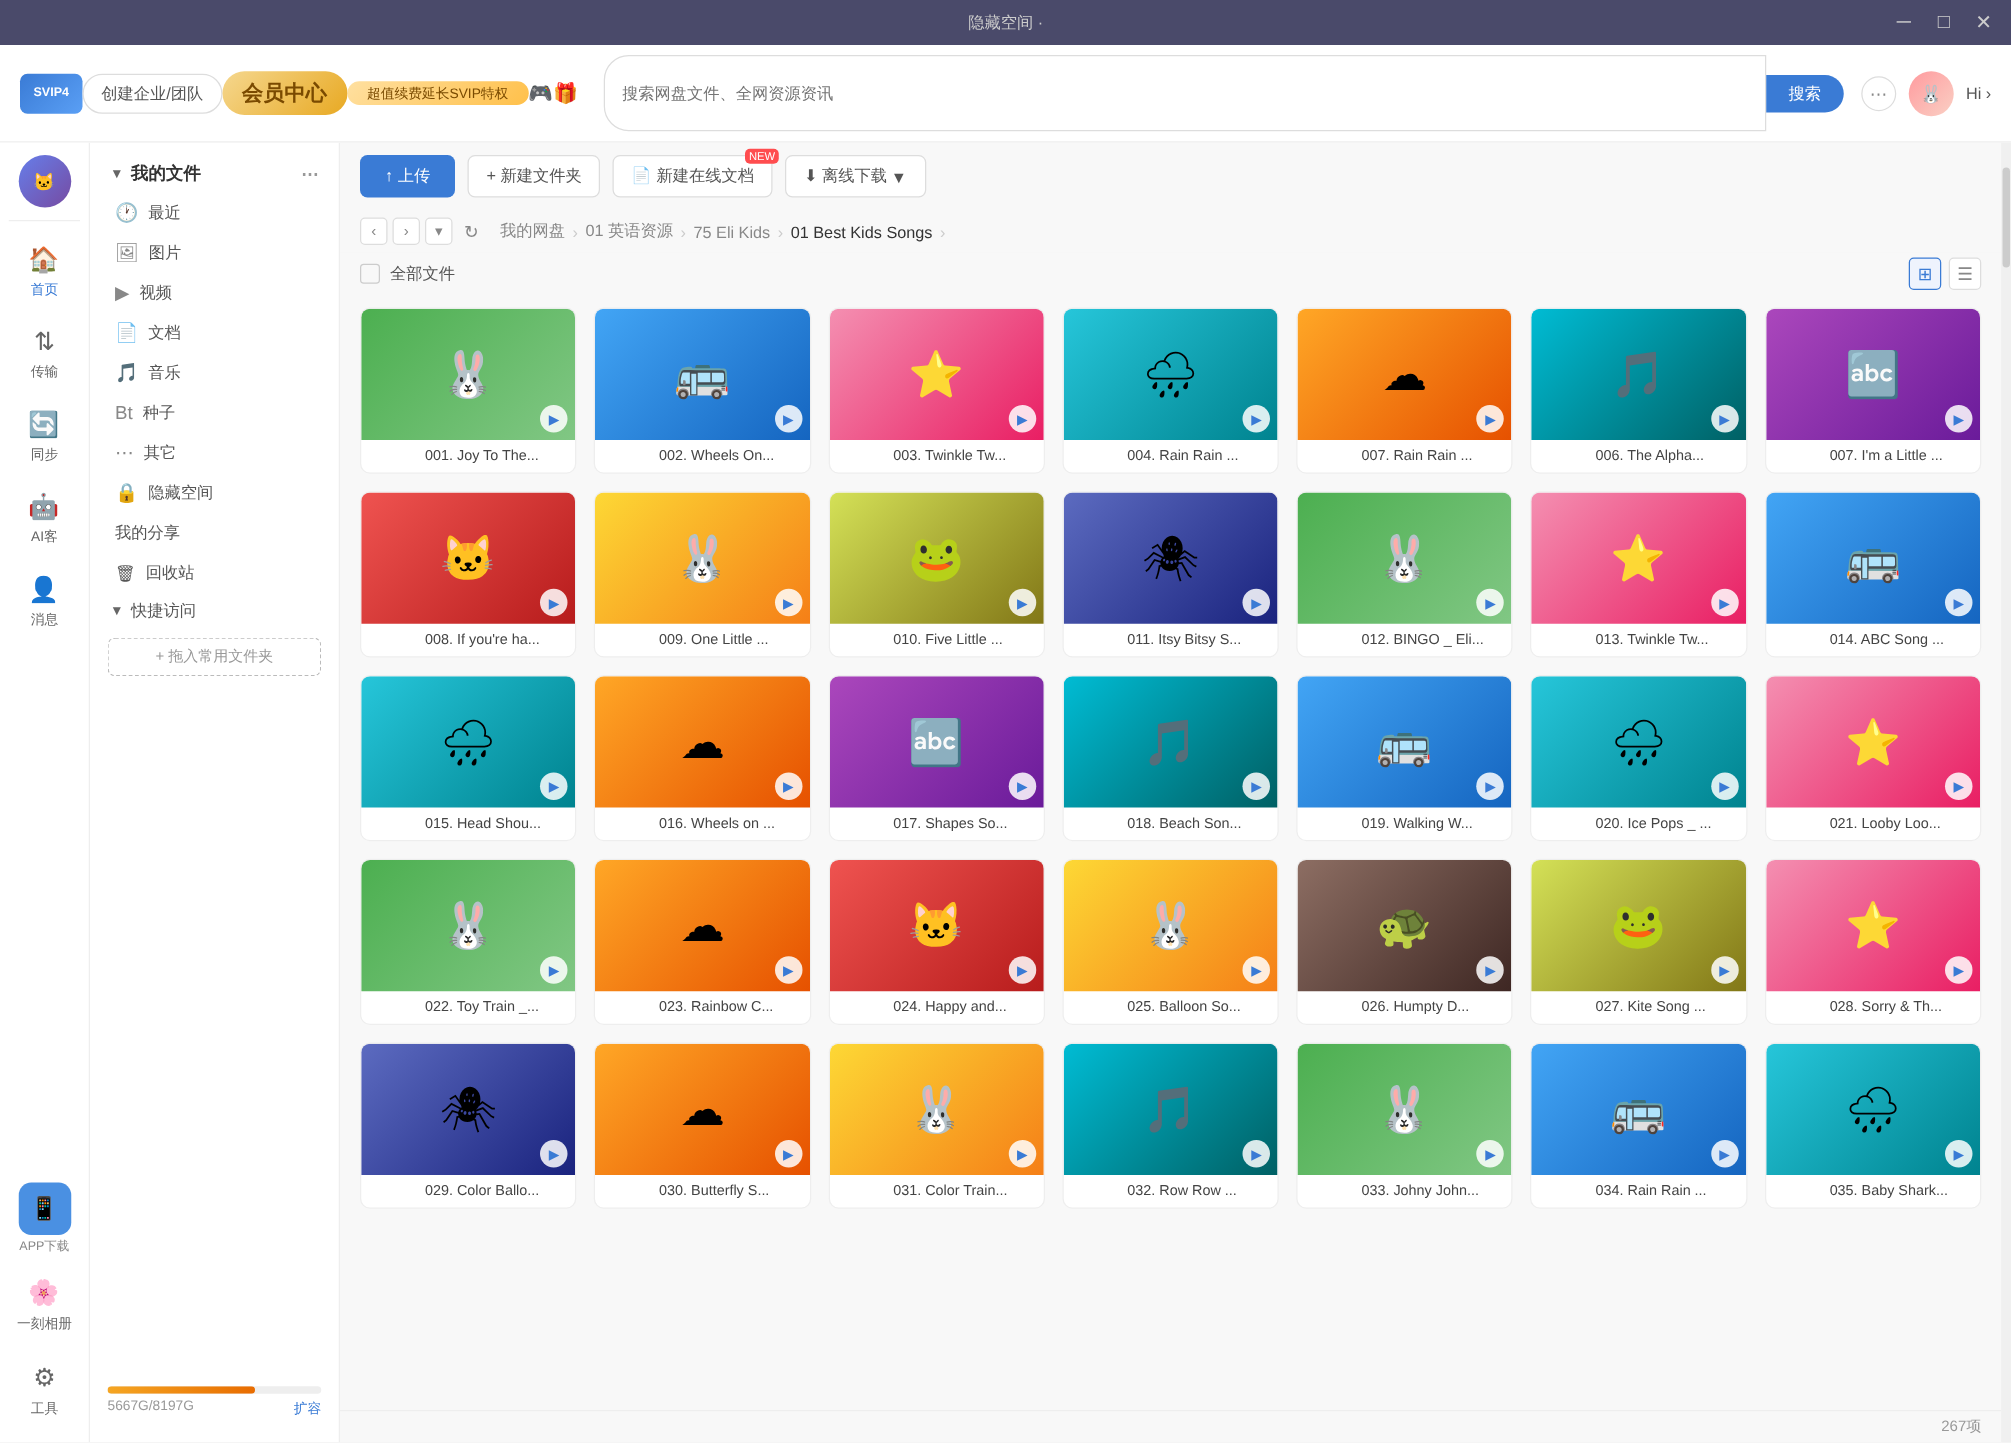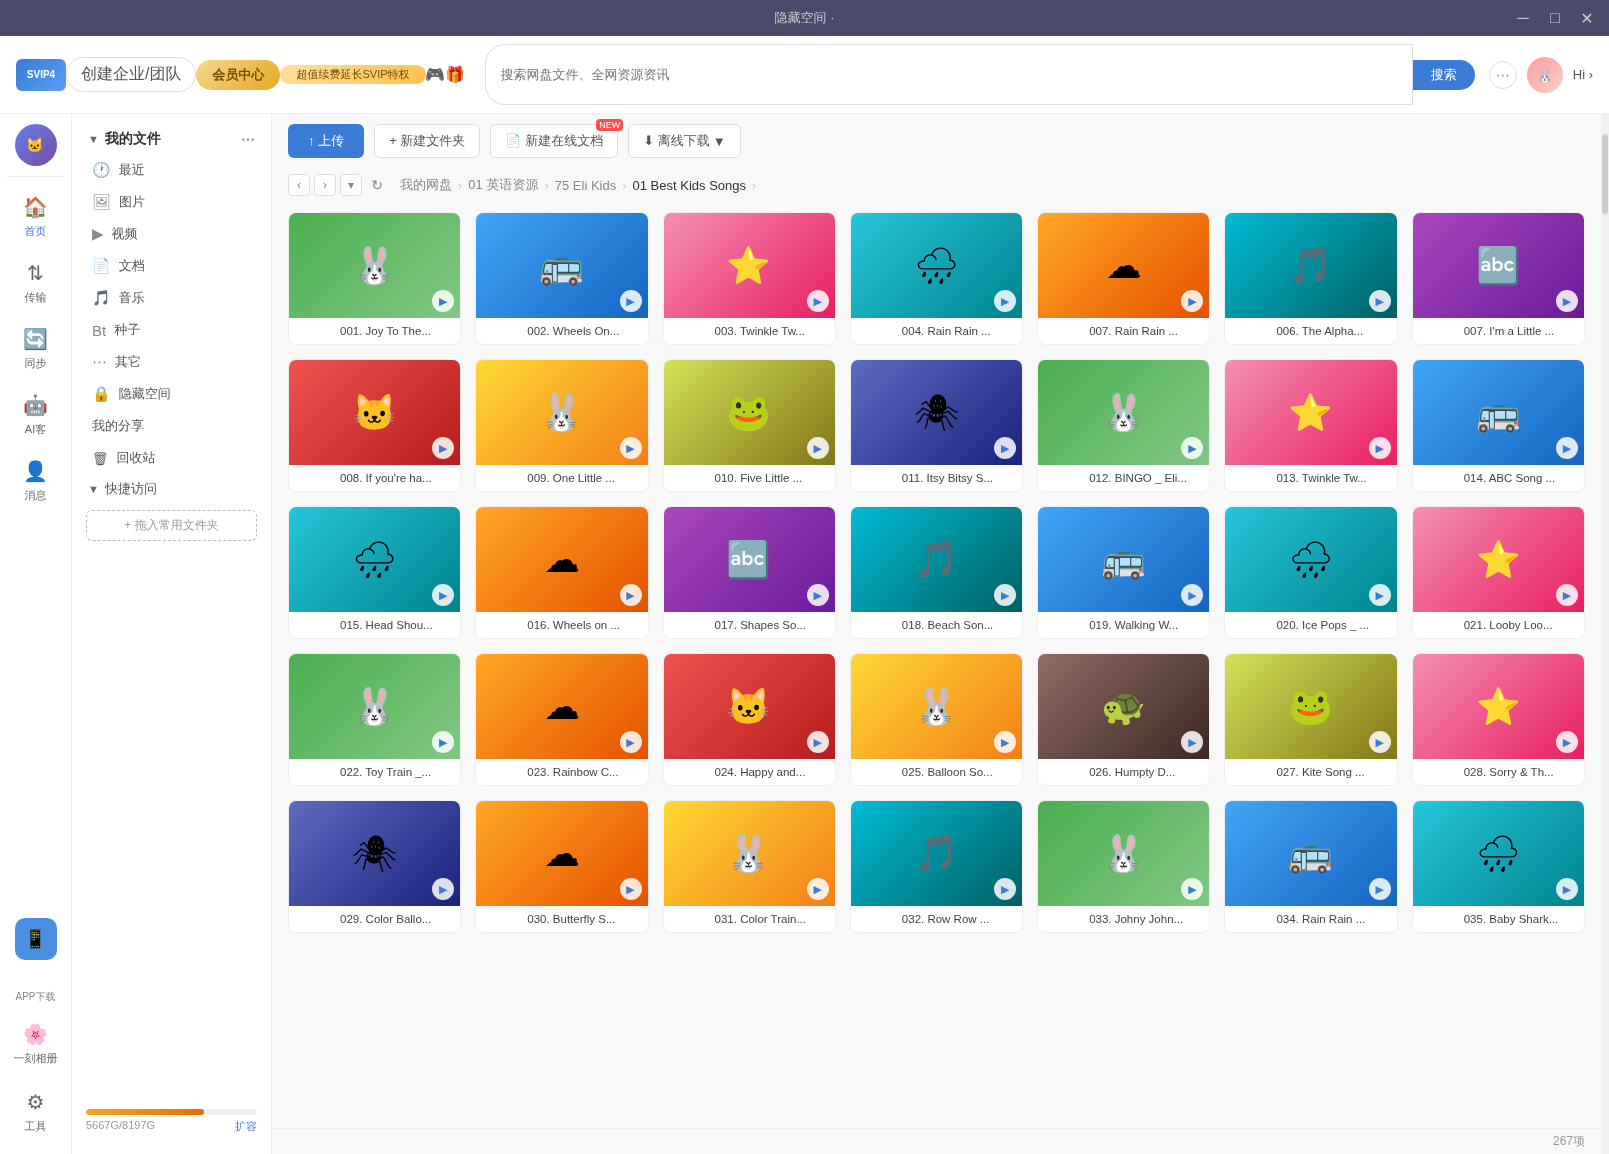--- a/index.html
+++ b/index.html
@@ -230,29 +230,29 @@
       justify-content: center;
       color: white;
       font-size: 10px;
       font-weight: bold;
     }
     .btn-create-company {
       padding: 6px 14px;
       border: 1px solid #ddd;
       border-radius: 20px;
       background: #fff;
-      font-size: 16px;
+      font-size: 13px;
       color: #555;
       cursor: pointer;
     }
     .btn-vip {
       padding: 6px 16px;
       border-radius: 20px;
       background: linear-gradient(135deg, #f5d78e, #e8a923);
-      font-size: 13px;
+      font-size: 17px;
       color: #7a4a00;
       font-weight: bold;
       cursor: pointer;
       border: none;
     }
     .btn-svip {
       padding: 2px 16px;
       border-radius: 20px;
       background: linear-gradient(135deg, #ffe0a0, #ffc04a);
       font-size: 11px;
@@ -625,21 +625,21 @@
     <div class="icon-sidebar-item">
       <span class="icon-shape">🤖</span>
       <span>AI客</span>
     </div>
     <div class="icon-sidebar-item">
       <span class="icon-shape">👤</span>
       <span>消息</span>
     </div>
     <div class="icon-sidebar-bottom">
       <div class="app-download-btn">📱</div>
-      <span style="font-size:10px;color:#888;margin-bottom:4px;margin-top:28px;">APP下载</span>
+      <span style="font-size:10px;color:#888;margin-bottom:4px;">APP下载</span>
       <div class="icon-sidebar-item">
         <span class="icon-shape">🌸</span>
         <span>一刻相册</span>
       </div>
       <div class="icon-sidebar-item">
         <span class="icon-shape">⚙</span>
         <span>工具</span>
       </div>
     </div>
   </div>
@@ -734,20 +734,28 @@
         <span class="breadcrumb-item">我的网盘</span>
         <span class="breadcrumb-sep">›</span>
         <span class="breadcrumb-item">01 英语资源</span>
         <span class="breadcrumb-sep">›</span>
         <span class="breadcrumb-item">75 Eli Kids</span>
         <span class="breadcrumb-sep">›</span>
         <span class="breadcrumb-current">01 Best Kids Songs</span>
         <span class="breadcrumb-end">›</span>
       </div>
 
+      <div class="file-list-header">
+        <div class="checkbox-all"></div>
+        <span class="all-files-label">全部文件</span>
+        <div class="view-controls">
+          <div class="view-btn active">⊞</div>
+          <div class="view-btn">☰</div>
+        </div>
+      </div>
 
       <div class="file-grid-container">
         <div class="file-grid" id="file-grid">
         <div class="file-item">
       <div class="file-thumb" style="background: linear-gradient(135deg, #4CAF50, #81C784); display:flex;align-items:center;justify-content:center;font-size:36px;">
         <span>🐰</span>
         <div class="play-overlay">▶</div>
       </div>
       <div class="file-label">001. Joy To The...</div>
     </div>

